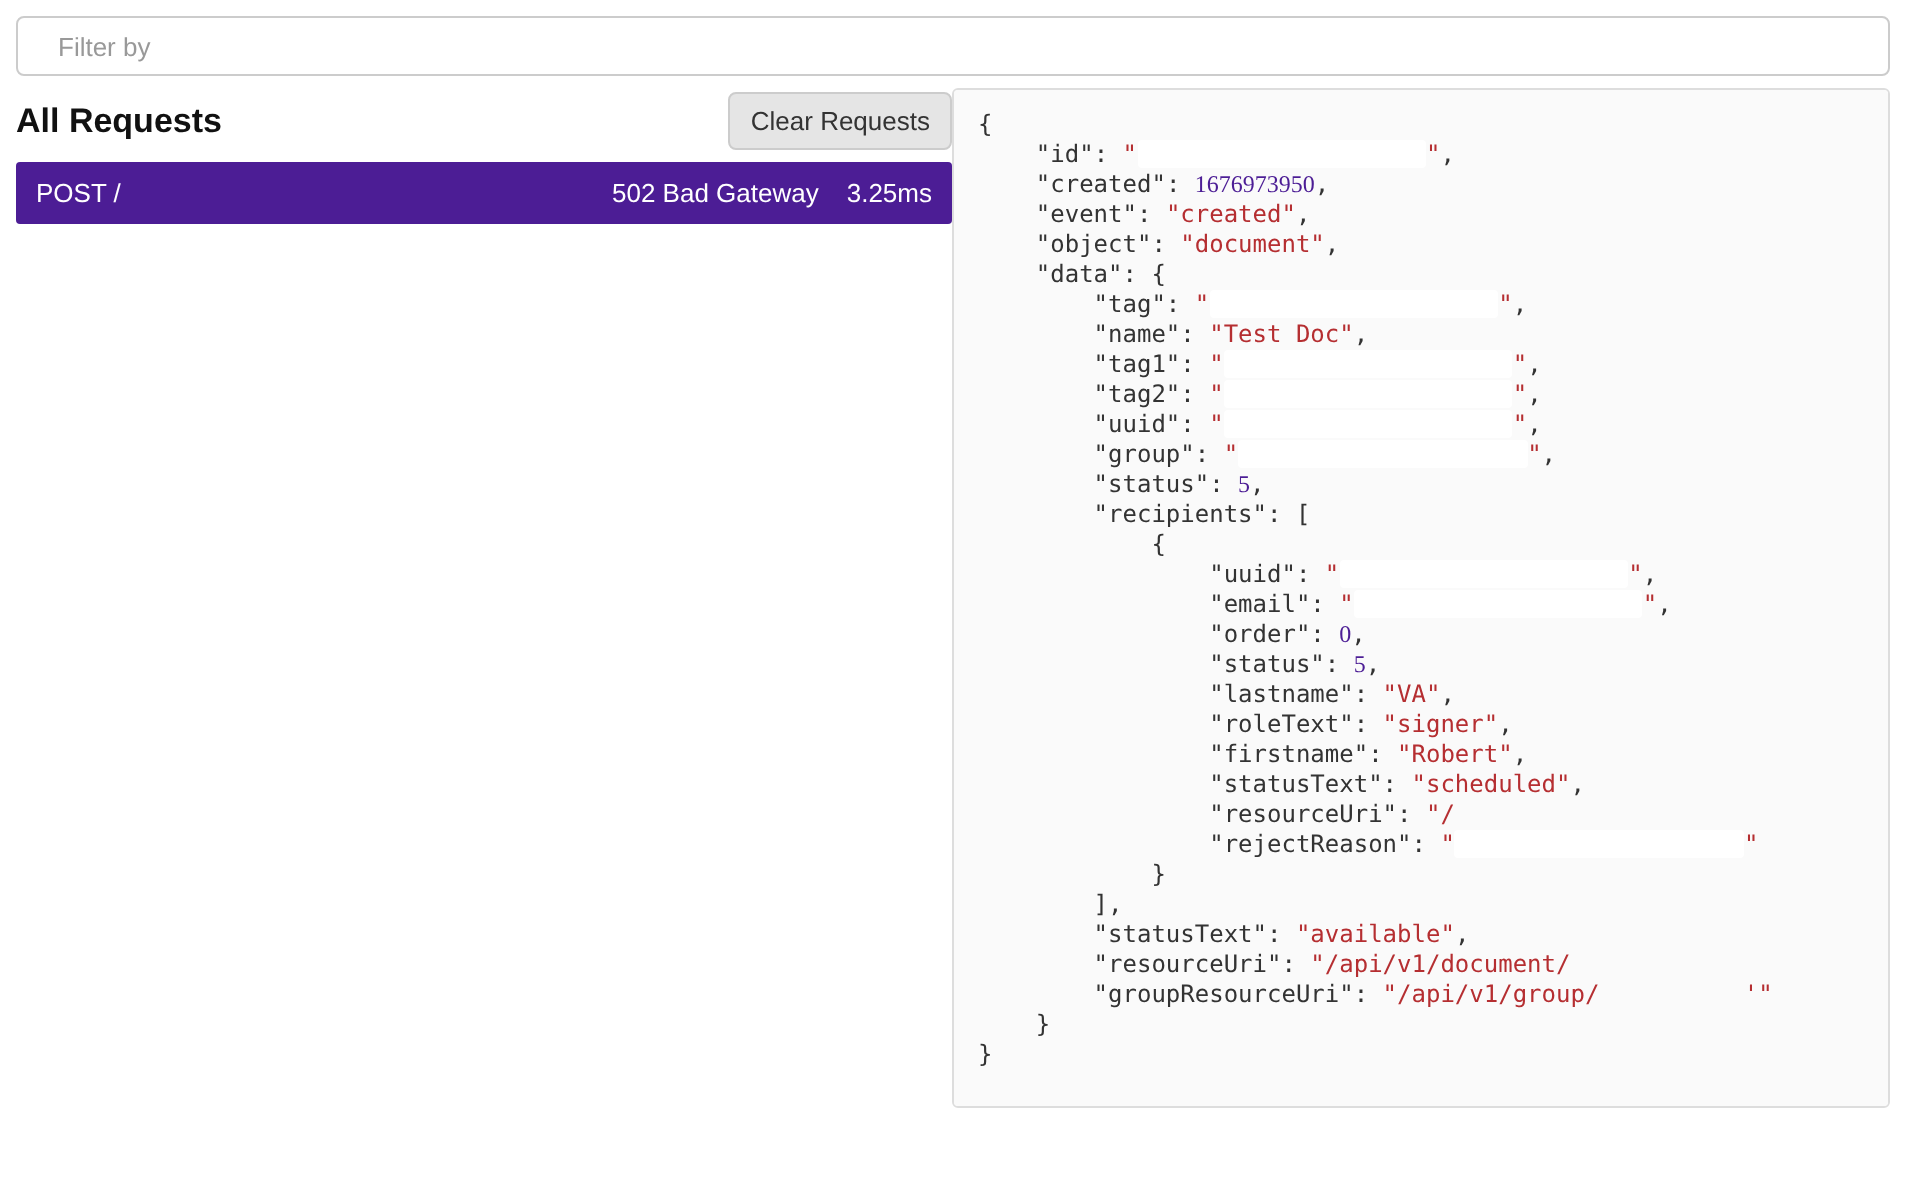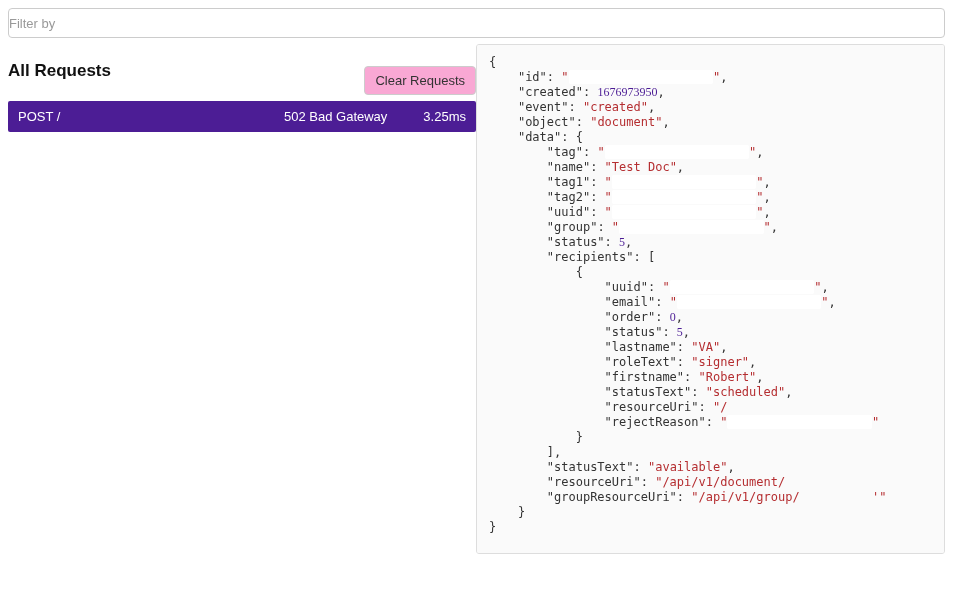--- a/index.html
+++ b/index.html
@@ -11,21 +11,21 @@
     background: #fff;
     color: #333;
   }
   .filter-wrap {
     width: 100%;
     margin-bottom: 6px;
   }
   .filter-input {
     width: 100%;
     height: 30px;
-    padding: 4px 0;
+    padding: 4px 20px;
     border: 1px solid #ccc;
     border-radius: 4px;
     font-size: 13px;
     color: #555;
   }
   .filter-input::placeholder { color: #999; }
   .columns {
     display: flex;
     gap: 0;
     align-items: flex-start;
@@ -45,40 +45,39 @@
     padding: 2px 0 6px 0;
   }
   .list-title {
     font-size: 17px;
     font-weight: 700;
     color: #111;
     margin: 0;
   }
   .clear-btn {
     border: 1px solid #ccc;
-    background: #f9a8d4;
+    background: #e5e5e5;
     padding: 6px 10px;
     border-radius: 4px;
     font-size: 13px;
     cursor: pointer;
     color: #333;
-    margin-top: 20px;
   }
   .request-row {
     background: #4c1d95;
     color: #fff;
     display: flex;
     align-items: center;
     padding: 8px 10px;
     font-size: 13px;
     border-radius: 2px;
     cursor: pointer;
   }
   .request-row .method { flex: 1; }
-  .request-row .status { margin-right: 36px; }
+  .request-row .status { margin-right: 14px; }
   .request-row .latency { }
   .meta-line {
     font-size: 12px;
     color: #333;
     margin: 0 0 6px 2px;
   }
   .json-panel {
     border: 1px solid #ddd;
     border-radius: 3px;
     background: #fafafa;

